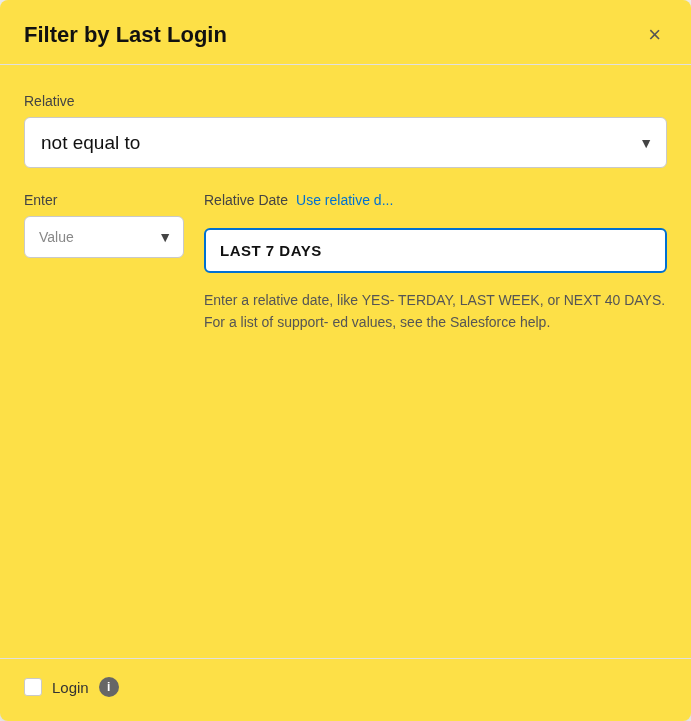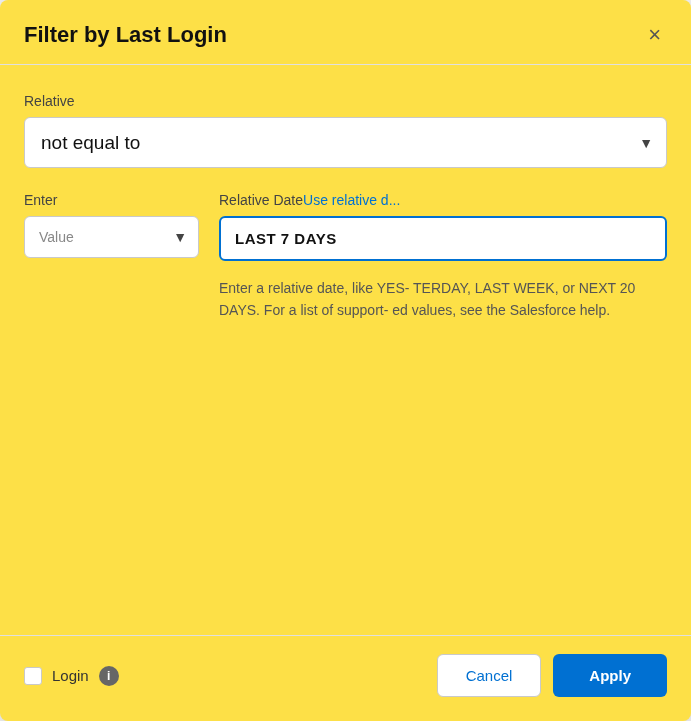--- a/index.html
+++ b/index.html
@@ -104,21 +104,22 @@
       flex: 0 0 160px;
     }
 
     .relative-date-group {
       flex: 1;
     }
 
     .relative-date-header {
       display: flex;
       align-items: flex-end;
-      margin-bottom: 8px;
+      gap: 8px;
+      margin-bottom: 20px;
     }
 
     .relative-date-label {
       font-size: 14px;
       color: #444;
     }
 
     .use-calendar-link {
       font-size: 14px;
       color: #0070d2;
@@ -133,21 +134,21 @@
     .type-select {
       appearance: none;
       -webkit-appearance: none;
       border: 1px solid #c9c9c9;
       border-radius: 6px;
       padding: 12px 40px 12px 14px;
       font-size: 14px;
       color: #888;
       background: #fff;
       cursor: pointer;
-      width: 175px;
+      width: 160px;
     }
 
     .type-select-arrow {
       position: absolute;
       right: 12px;
       top: 50%;
       transform: translateY(-50%);
       pointer-events: none;
       color: #444;
       font-size: 14px;
@@ -279,30 +280,26 @@
           <span class="type-select-arrow">▼</span>
         </div>
       </div>
 
       <div class="relative-date-group">
         <div class="relative-date-header">
           <span class="relative-date-label">Relative Date</span>
           <a class="use-calendar-link" href="#">Use relative d...</a>
         </div>
         <input class="date-input" type="text" value="LAST 7 DAYS" style="">
-        <p class="hint-text">Enter a relative date, like YES- TERDAY, LAST WEEK, or NEXT 20 DAYS. For a list of support- ed values, see the Salesforce help.</p>
+        <p class="hint-text">Enter a relative date, like YES- TERDAY, LAST WEEK, or NEXT 40 DAYS. For a list of support- ed values, see the Salesforce help.</p>
       </div>
 
     </div>
   </div>
 
   <div class="modal-footer">
     <div class="locked-group">
       <input type="checkbox" class="locked-checkbox" style="">
       <span class="locked-label">Login</span>
       <span class="info-icon">i</span>
     </div>
-    <div class="footer-buttons">
-      <button class="cancel-btn">Cancel</button>
-      <button class="apply-btn">Apply</button>
-    </div>
   </div>
 </div>
 
 </body></html>

